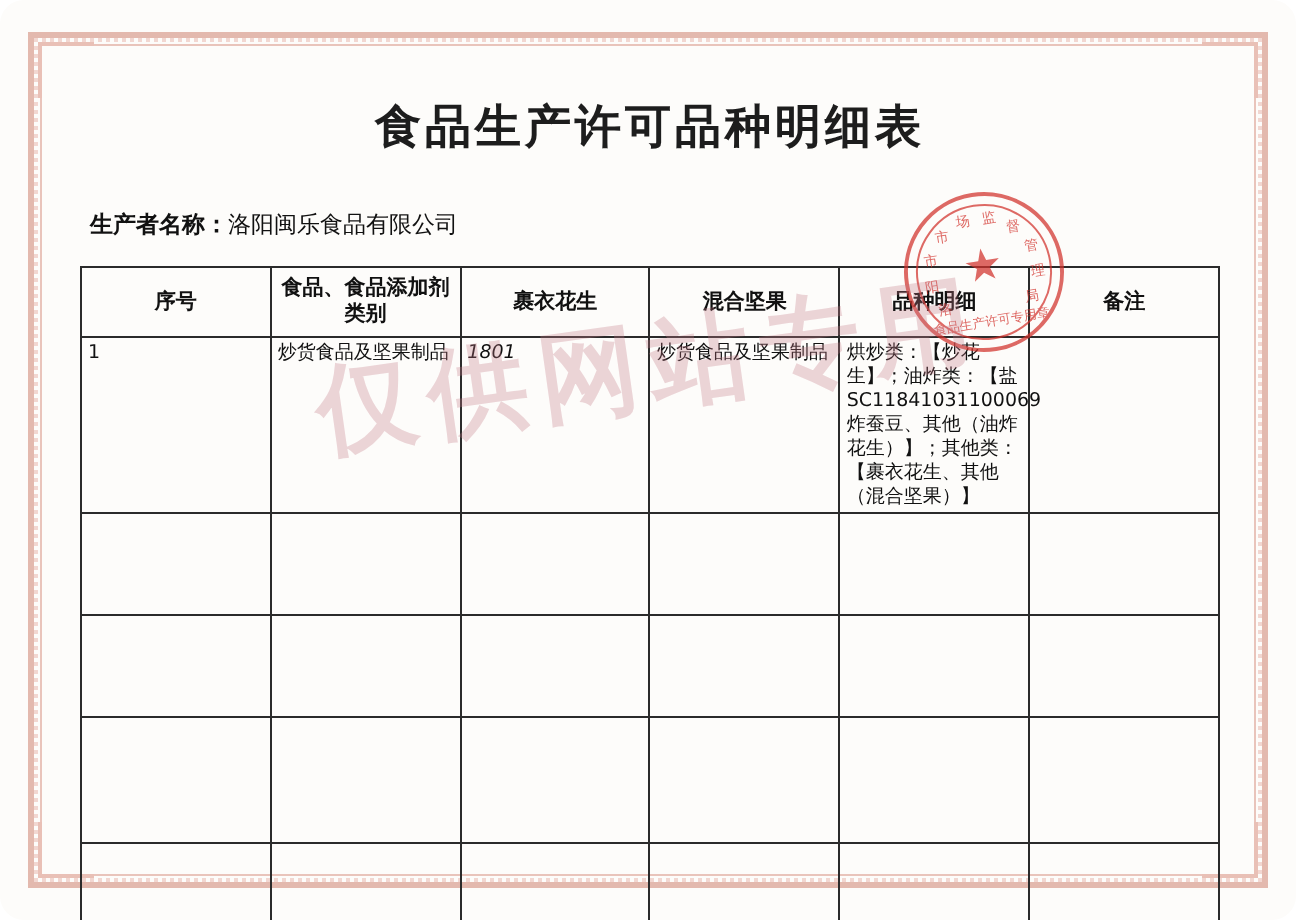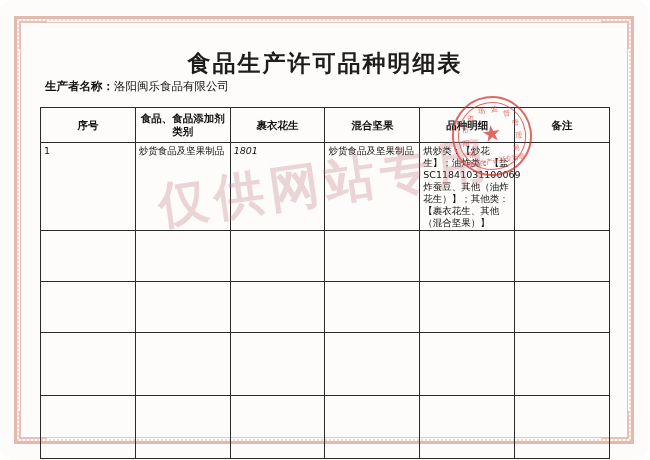--- a/index.html
+++ b/index.html
@@ -72,21 +72,21 @@
     font-family: "DejaVu Serif", "Liberation Serif", serif;
     font-weight: bold;
     font-size: 23px;
     letter-spacing: 2px;
     color: #1d1d1d;
     margin-top: 4px;
   }
   .meta-row {
     position: relative;
     height: 22px;
-    margin-top: 0;
+    margin-top: 26px;
     font-size: 11.5px;
     color: #111;
   }
   .meta-left {
     position: absolute;
     left: 5px;
     top: 0;
     white-space: nowrap;
   }
   .meta-left .label { font-weight: bold; }

